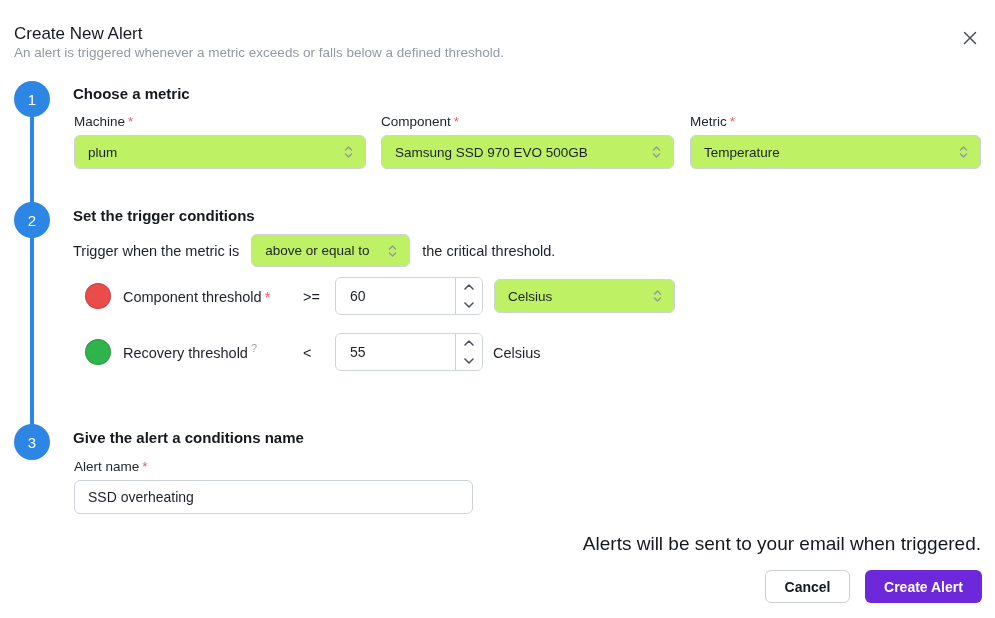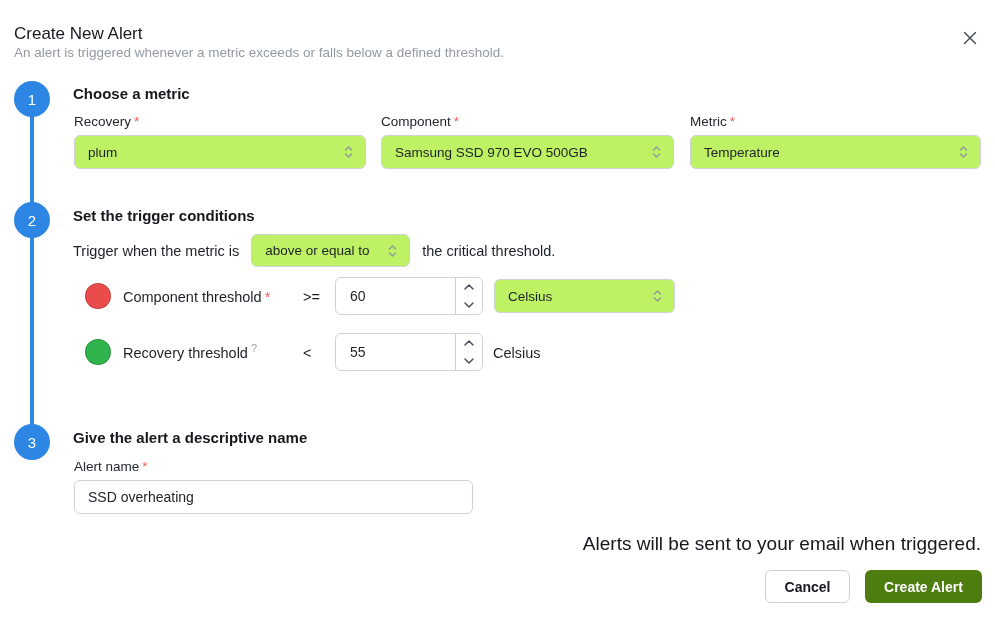--- a/index.html
+++ b/index.html
@@ -96,21 +96,21 @@
   </button>
 
   <div class="rail" style="background-color: rgb(46, 134, 228);"></div>
   <div class="step-circle sc1" style="background-color: rgb(46, 134, 228);">1</div>
   <div class="step-circle sc2" style="background-color: rgb(46, 134, 228);">2</div>
   <div class="step-circle sc3" style="background-color: rgb(46, 134, 228);">3</div>
 
   <div class="heading h1">Choose a metric</div>
 
   <div class="field-label fl1">
-    <span>Recovery</span><span class="req">*</span>
+    <span>Machine</span><span class="req">*</span>
   </div>
   <div class="field-label fl2">
     <span>Component</span><span class="req">*</span>
   </div>
   <div class="field-label fl3">
     <span>Metric</span><span class="req">*</span>
   </div>
 
   <div class="select select-abs sel1">
     <span class="sel-val">plum</span>
@@ -191,23 +191,23 @@
       </div>
       <div class="step-btn">
         <svg width="12" height="8" viewBox="0 0 12 8" fill="none" stroke="#4d545e" stroke-width="1.6" stroke-linecap="round" stroke-linejoin="round">
             <path d="M2 2 L6 6 L10 2"></path>
           </svg>
       </div>
     </div>
   </div>
   <div class="unit-text">Celsius</div>
 
-  <div class="heading h3">Give the alert a descriptive name</div>
+  <div class="heading h3">Give the alert a conditions name</div>
   <div class="field-label an-label" style="position:absolute;">
     <span>Alert name</span><span class="req">*</span>
   </div>
   <input class="text-input" value="SSD overheating" style="">
 
   <div class="note">Alerts will be sent to your email when triggered.</div>
   <button class="btn btn-cancel">Cancel</button>
-  <button class="btn btn-create" style="background-color: #4d7c0f;">Create Alert</button>
+  <button class="btn btn-create" style="background-color: #6d28d9;">Create Alert</button>
 
 </div>
 
 </body></html>

